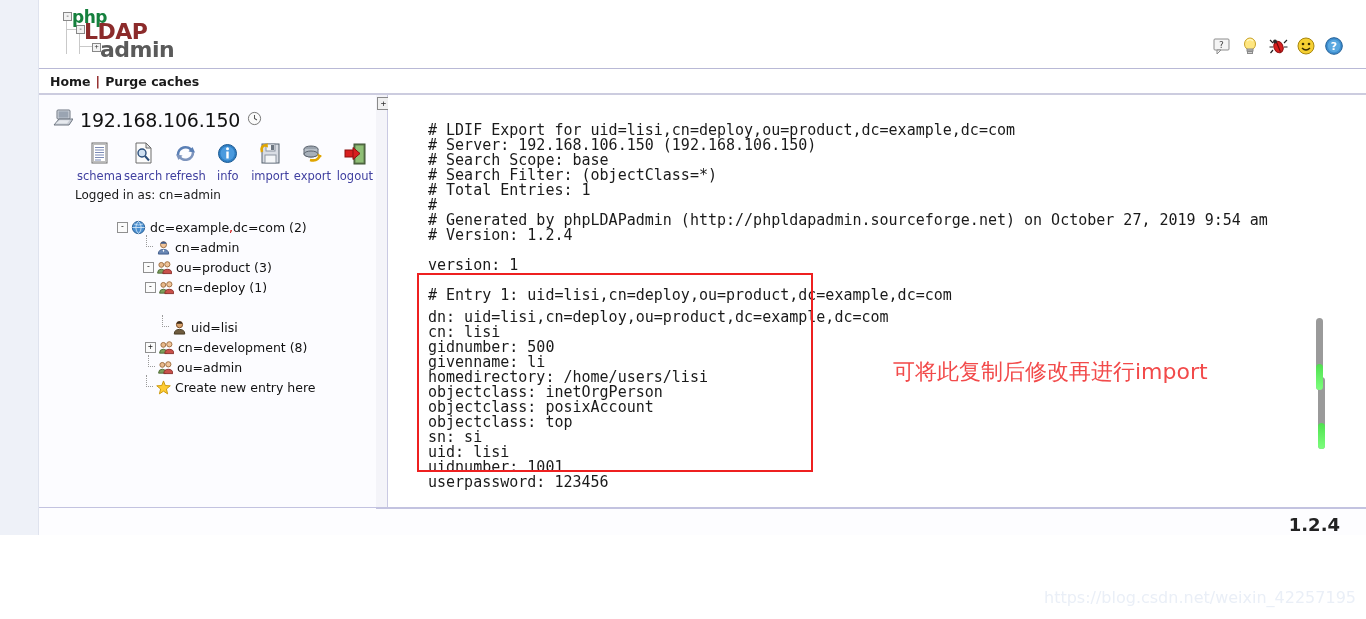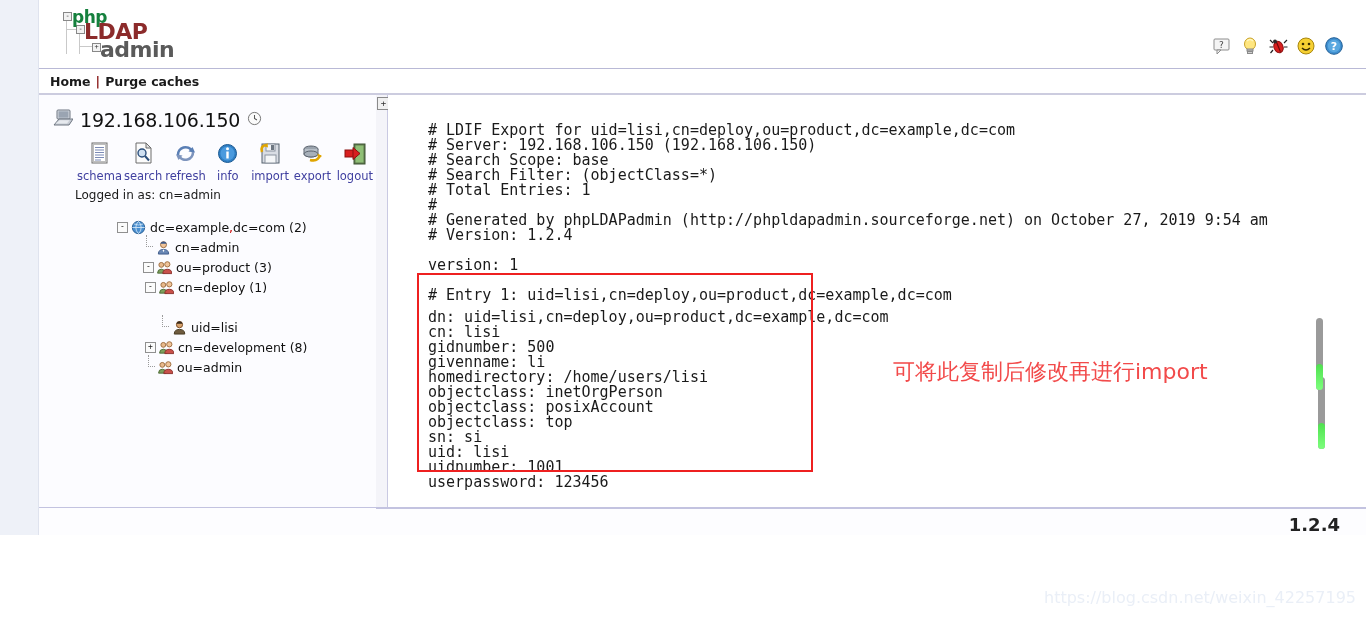--- a/index.html
+++ b/index.html
@@ -610,20 +610,29 @@
             <svg width="15" height="15" viewBox="0 0 16 16">
               <circle cx="4.6" cy="5.2" r="2.6" fill="#e8b98c" stroke="#9c6b3c"></circle>
               <path d="M0.6 14 q0 -4.2 4 -4.2 q4 0 4 4.2 z" fill="#7da05c" stroke="#4e6b36"></path>
               <circle cx="11" cy="4.6" r="2.8" fill="#f0c49a" stroke="#9c6b3c"></circle>
               <path d="M6.2 14.5 q0 -4.6 4.8 -4.6 q4.8 0 4.8 4.6 z" fill="#c8504a" stroke="#8a2f2a"></path>
             </svg>
           </span>
           <span class="tlabel-txt">ou=admin</span>
         </div>
 
+        <div class="tnode indent-1">
+          <span class="elbow"></span>
+          <span class="nicon">
+            <svg width="15" height="15" viewBox="0 0 16 16">
+              <polygon points="8,1 9.9,5.9 15.2,6.2 11.1,9.6 12.4,14.8 8,11.9 3.6,14.8 4.9,9.6 0.8,6.2 6.1,5.9" fill="#ffcc33" stroke="#c9960c"></polygon>
+            </svg>
+          </span>
+          <span class="tlabel-txt create-new">Create new entry here</span>
+        </div>
 
       </div>
     </div>
 
     <div class="divider-col"></div>
     <div class="expander">+</div>
 
     <div class="right-panel">
       <div class="ldif"># LDIF Export for uid=lisi,cn=deploy,ou=product,dc=example,dc=com
 # Server: 192.168.106.150 (192.168.106.150)

